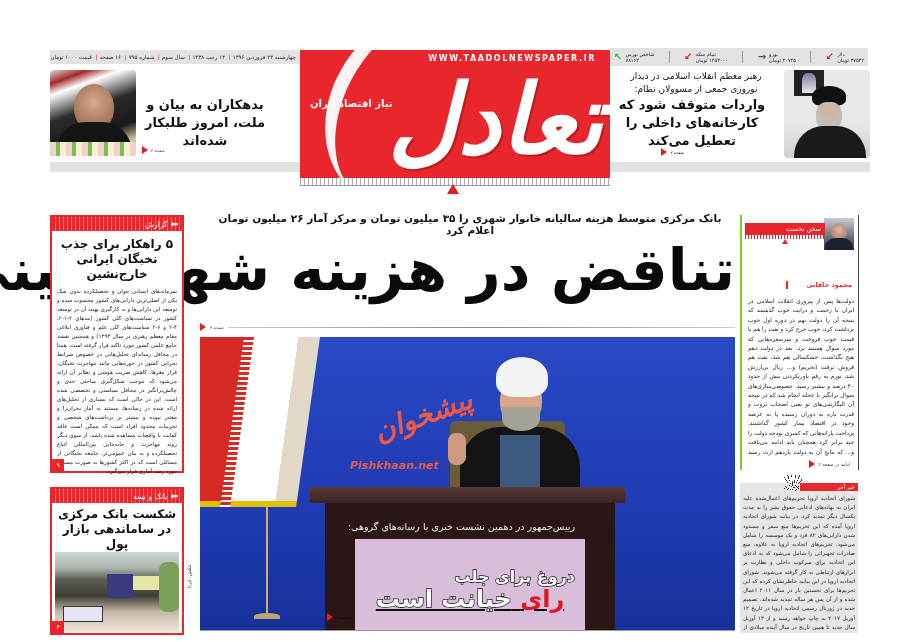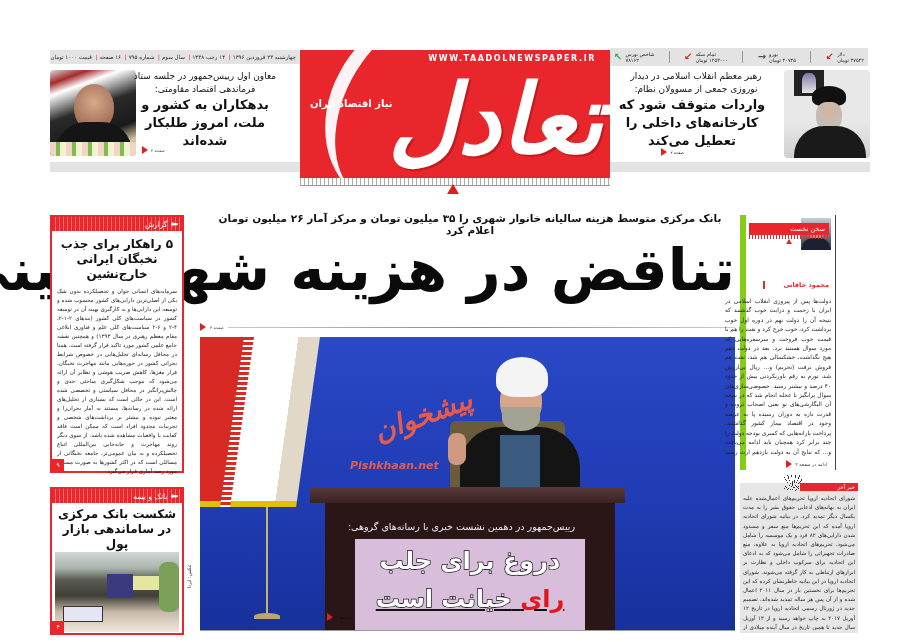--- a/index.html
+++ b/index.html
@@ -77,21 +77,21 @@
   .speaker-face { position:absolute; left: 300px; top: 44px; width: 42px; height: 46px; border-radius: 40% 40% 50% 50%; background: radial-gradient(circle at 50% 30%, #d6a58a 0 55%, #9a9a8e 80%); }
   .speaker-beard { position:absolute; left: 302px; top: 70px; width: 38px; height: 24px; border-radius: 0 0 50% 50%; background: #a3a294; }
   .speaker-robe { position:absolute; left: 260px; top: 90px; width: 120px; height: 80px; border-radius: 40px 40px 0 0; background: #141414; }
   .speaker-robe::after { content:""; position:absolute; left: 40px; top: 8px; width: 40px; height: 70px; background: #3b5a80; }
   .speaker-hand { position:absolute; left: 248px; top: 96px; width: 18px; height: 32px; border-radius: 8px; background: #d09a80; }
   .mic { position:absolute; left: 345px; top: 152px; width: 3px; height: 16px; background: #333; }
   .desk-top { position: absolute; left: 110px; top: 150px; width: 315px; height: 16px; background: linear-gradient(180deg, #5a3a3a, #3a2323); }
   .podium { position: absolute; left: 125px; top: 166px; width: 290px; height: 128px; background: #2a1616; }
   .podium .caption { position: absolute; right: 40px; top: 18px; font-size: 9.5px; color: #f0f0f0; direction: rtl; margin-left: 17px; }
   .podium .board { position: absolute; left: 30px; top: 36px; width: 230px; height: 92px; background: #d8bedb; }
-  .podium .board .h1 { position: absolute; right: 10px; top: 6px; width: 210px; text-align: center; font-size: 24px; line-height: 32px; font-weight: bold; color: #fff; -webkit-text-stroke: 1.4px #111; paint-order: stroke fill; }
+  .podium .board .h1 { position: absolute; right: 10px; top: 22px; width: 210px; font-size: 16px; line-height: 32px; font-weight: bold; color: #fff; -webkit-text-stroke: 1.4px #111; paint-order: stroke fill; }
   .podium .board .h2 { position: absolute; right: 10px; top: 44px; width: 210px; text-align: center; font-size: 24px; line-height: 32px; font-weight: bold; color: #fff; -webkit-text-stroke: 1.4px #111; paint-order: stroke fill; text-decoration: underline; }
   .podium .board .h2 .red { color: #e2161c; -webkit-text-stroke: 0; }
   .podium .pageref { position: absolute; left: 2px; top: 110px; display: flex; align-items: center; gap: 2px; direction: ltr; font-size: 5px; color:#111; }
   .photo-credit-main { left: 186px; top: 588px; font-size: 5px; color: #333; transform: rotate(-90deg); transform-origin: left top; white-space: nowrap; direction: rtl; }
 
   
   .box-red { border: 2px solid #e8262b; background: #fff; }
   .report { left: 50px; top: 215px; width: 134px; height: 258px; }
   .box-head { height: 14px; background: repeating-linear-gradient(90deg, #e8262b 0 3px, #f46a6d 3px 4px); display: flex; align-items: center; justify-content: flex-start; gap: 3px; padding-right: 4px; font-size: 7.5px; color: #fff; direction: rtl; }
   .box-head .arrow { font-size: 9px; font-weight: bold; color: #fff; }
@@ -104,21 +104,21 @@
   .bank .title { margin-top: 4px; font-size: 12px; line-height: 15px; font-weight: bold; text-align: center; padding: 0 4px; }
   .bank .photo { position: absolute; left: 3px; top: 63px; width: 124px; height: 80px; overflow:hidden;
     background: linear-gradient(180deg, #cfd8d2 0%, #aab4ae 20%, #5a5a50 35%, #3f3f36 55%, #c8b8a8 75%, #efe8dc 100%); }
   .bank .photo .banner1 { position:absolute; left: 52px; top: 22px; width: 26px; height: 24px; background:#3a3a80; }
   .bank .photo .banner2 { position:absolute; left: 78px; top: 24px; width: 26px; height: 14px; background:#e4e6a2; }
   .bank .photo .banner3 { position:absolute; left: 8px; top: 54px; width: 40px; height: 16px; background:#e4e6f4; border: 1px solid #333; }
   .bank .photo .tree { position:absolute; right: 0; top: 10px; width: 20px; height: 50px; background:#7aa05a; border-radius: 8px; }
   .bank .page-badge { bottom: 0; }
 
   
-  .note { left: 740px; top: 215px; width: 96px; height: 255px; border-left: 6px solid #84cc16; border-right: 1px solid #444; padding: 0 3px; }
+  .note { left: 740px; top: 215px; width: 119px; height: 255px; border-left: 2px solid #84cc16; border-right: 1px solid #444; padding: 0 3px; }
   .note .photo { position: absolute; right: 4px; top: 3px; width: 30px; height: 32px; background: linear-gradient(180deg, #c9ced6, #2a2e3a); overflow:hidden; }
   .note .photo .face { position:absolute; left: 7px; top: 5px; width: 16px; height: 18px; border-radius: 50%; background: radial-gradient(circle at 50% 40%, #dfb7a0, #9b6d58); }
   .note .photo .suit { position:absolute; left: 1px; top: 20px; width: 28px; height: 14px; background: #1b2131; border-radius: 10px 10px 0 0; }
   .note .tag { position: absolute; left: 3px; top: 8px; width: 80px; height: 12px; background: #e8262b; color: #fff; font-size: 6.5px; line-height: 12px; text-align: right; padding-right: 4px; }
   .note .tag-ruler { position:absolute; left: 3px; top: 20px; width: 80px; height: 4px; background: repeating-linear-gradient(90deg, #e8262b 0 1px, transparent 1px 3px); }
   .note .tag-tri { position:absolute; left: 40px; top: 24px; width:0; height:0; border-left: 3px solid transparent; border-right: 3px solid transparent; border-bottom: 5px solid #e8262b; }
   .note .title { position: absolute; right: 6px; top: 38px; width: 100px; font-size: 9.5px; line-height: 13px; font-weight: bold; color: #111; text-align: right; }
   .note .author { position: absolute; right: 6px; top: 66px; font-size: 6.5px; color: #e8262b; font-weight: bold; border-left: 2px solid #e8262b; padding-left: 18px; }
   .note .body { position: absolute; right: 4px; top: 82px; width: 106px; font-size: 5.8px; line-height: 9.4px; text-align: justify; color: #222; }
   .note .more { position: absolute; right: 8px; bottom: 2px; display: flex; align-items: center; gap: 3px; font-size: 4.5px; color: #333; direction: rtl; }
@@ -178,22 +178,21 @@
     <span class="arr up">↖</span>
   </div>
 </div>
 
 <div class="abs teaser-left">
   <div class="photo">
     <div class="face"></div>
       <div class="suit"></div>
       <div class="flowers"></div>
   </div>
-  <div class="kicker">معاون اول رییس‌جمهور در جلسه ستاد فرماندهی اقتصاد مقاومتی:</div>
-  <div class="headline">بدهکاران به کشور و ملت، امروز طلبکار شده‌اند</div>
+  <div class="headline">بدهکاران به بیان و ملت، امروز طلبکار شده‌اند</div>
   <div class="more">
     <span class="tri-red"></span>
     <span>صفحه ۲</span>
   </div>
 </div>
 <div class="abs strip-gray" style="left:50px; top:162px; width:250px;"></div>
 
 <div class="abs masthead">
   <div class="url">WWW.TAADOLNEWSPAPER.IR</div>
   <div class="swoosh"></div>

